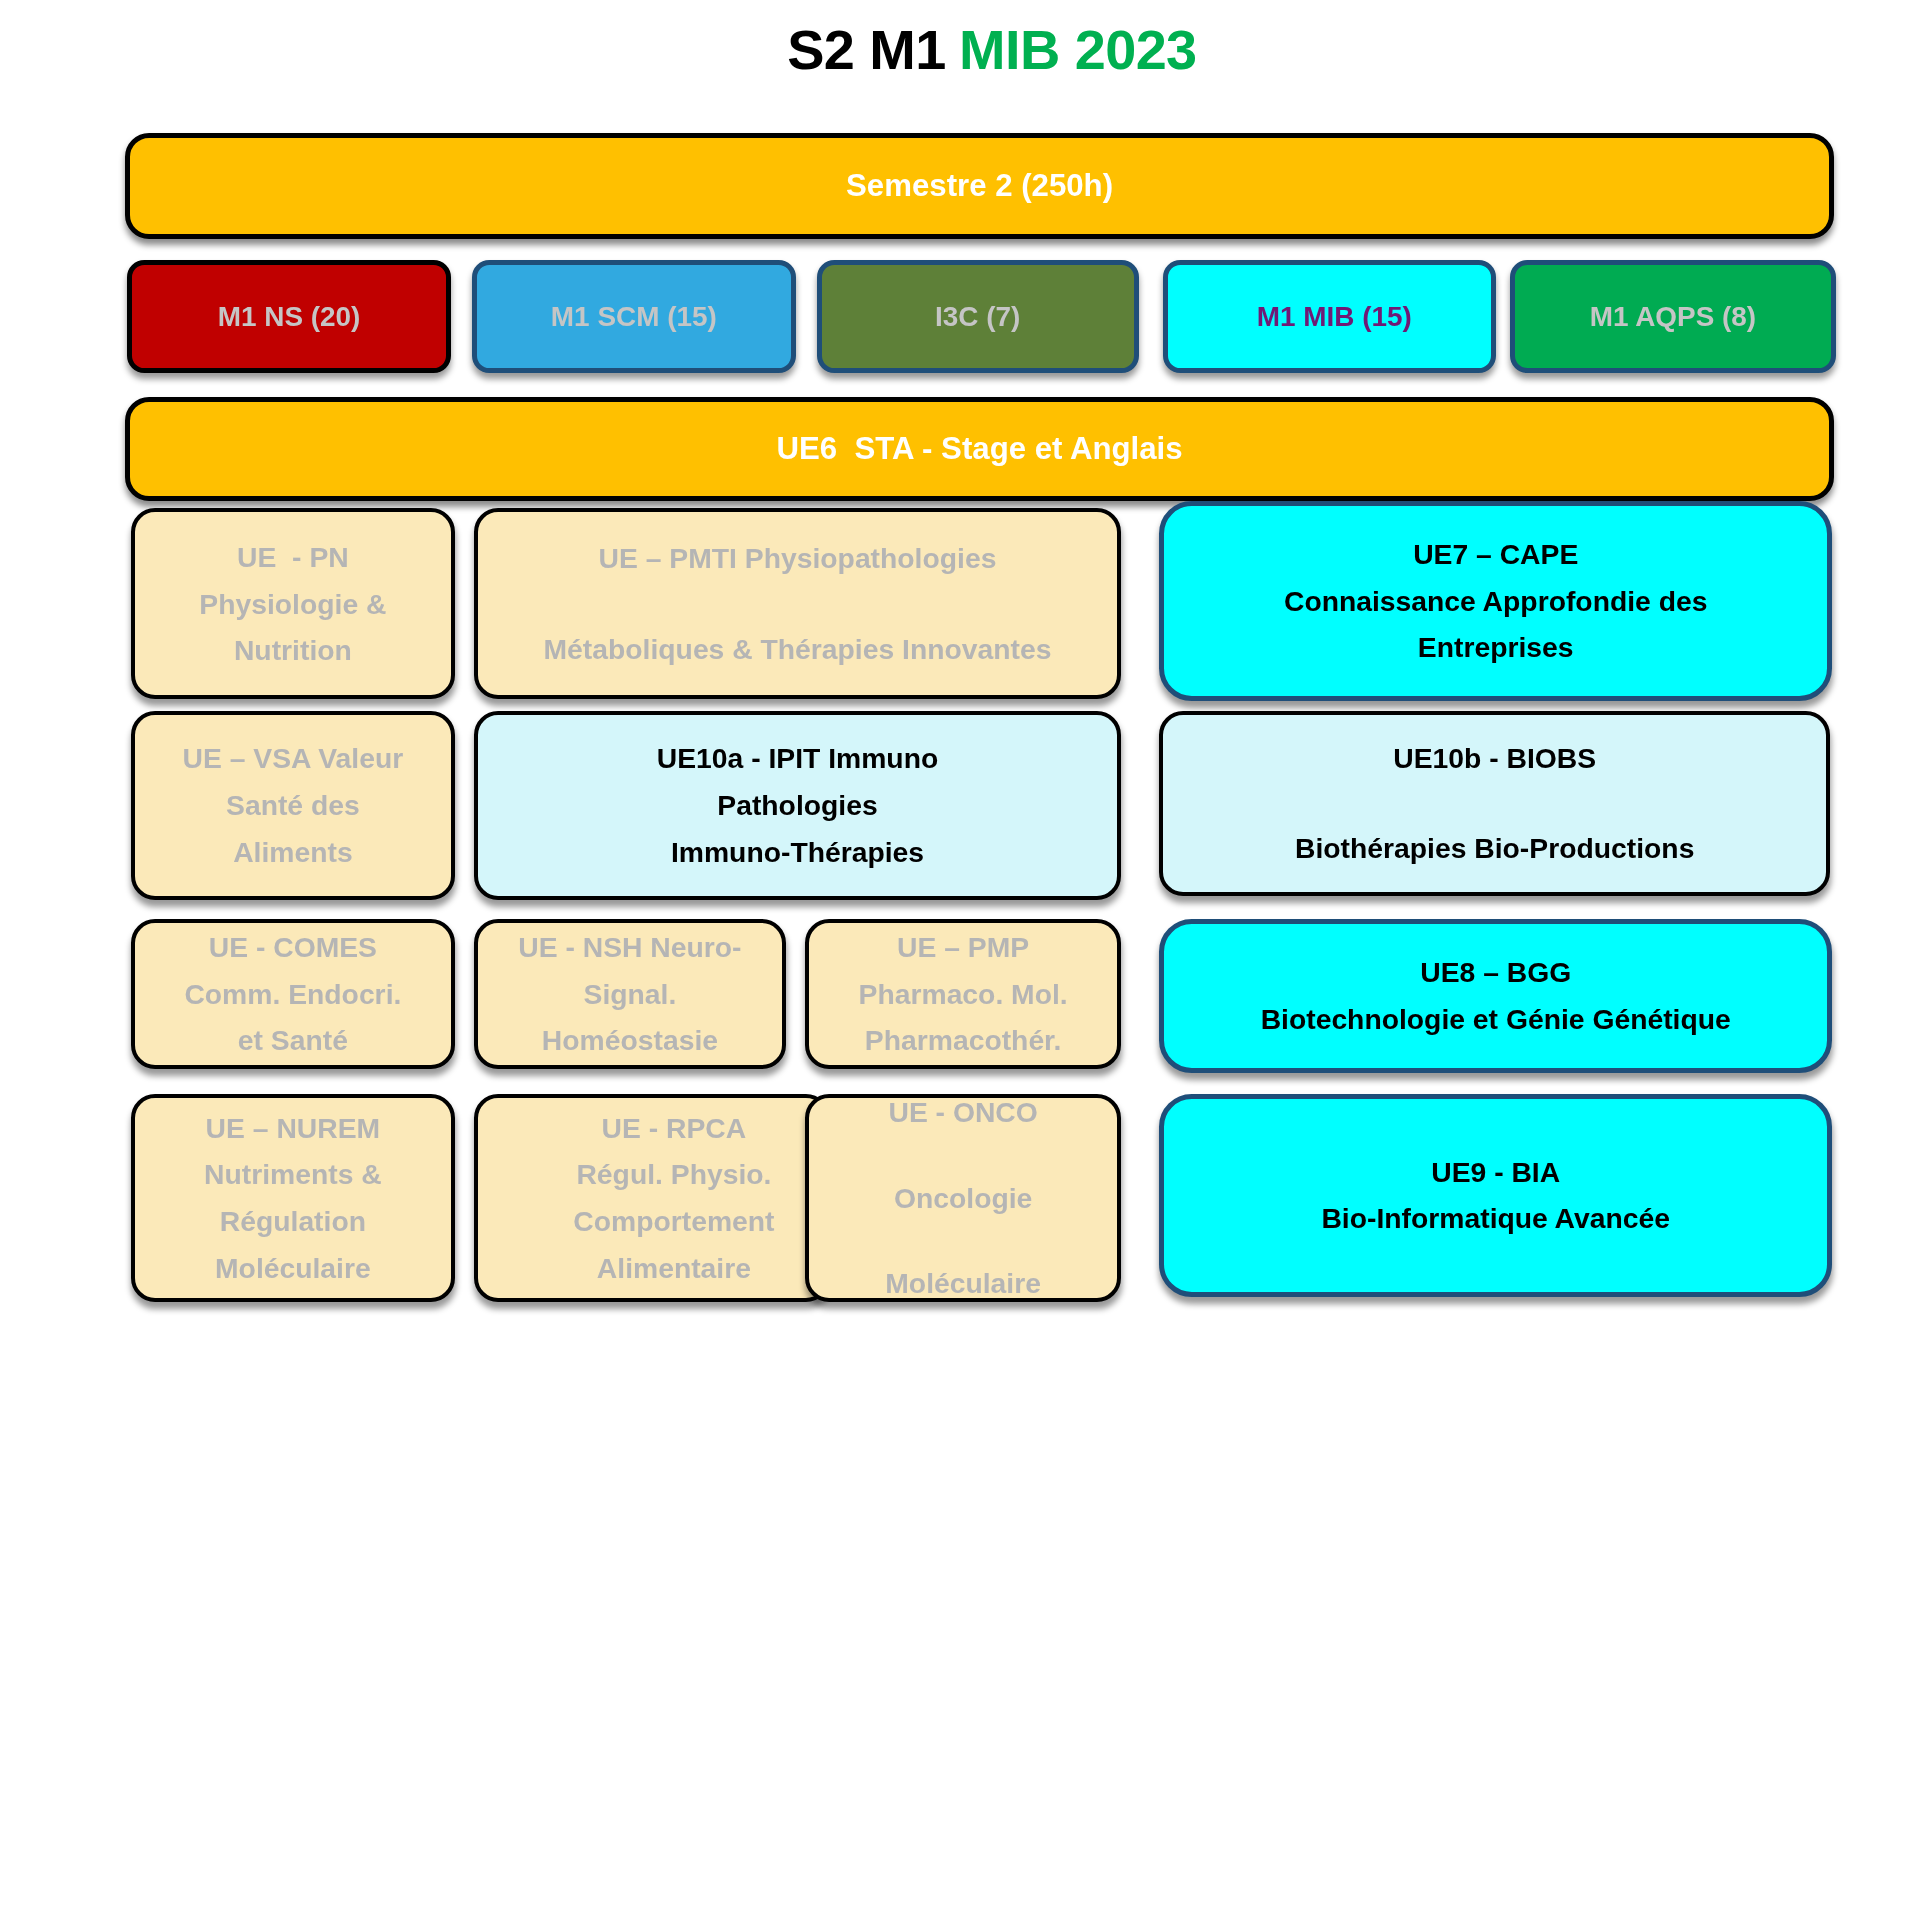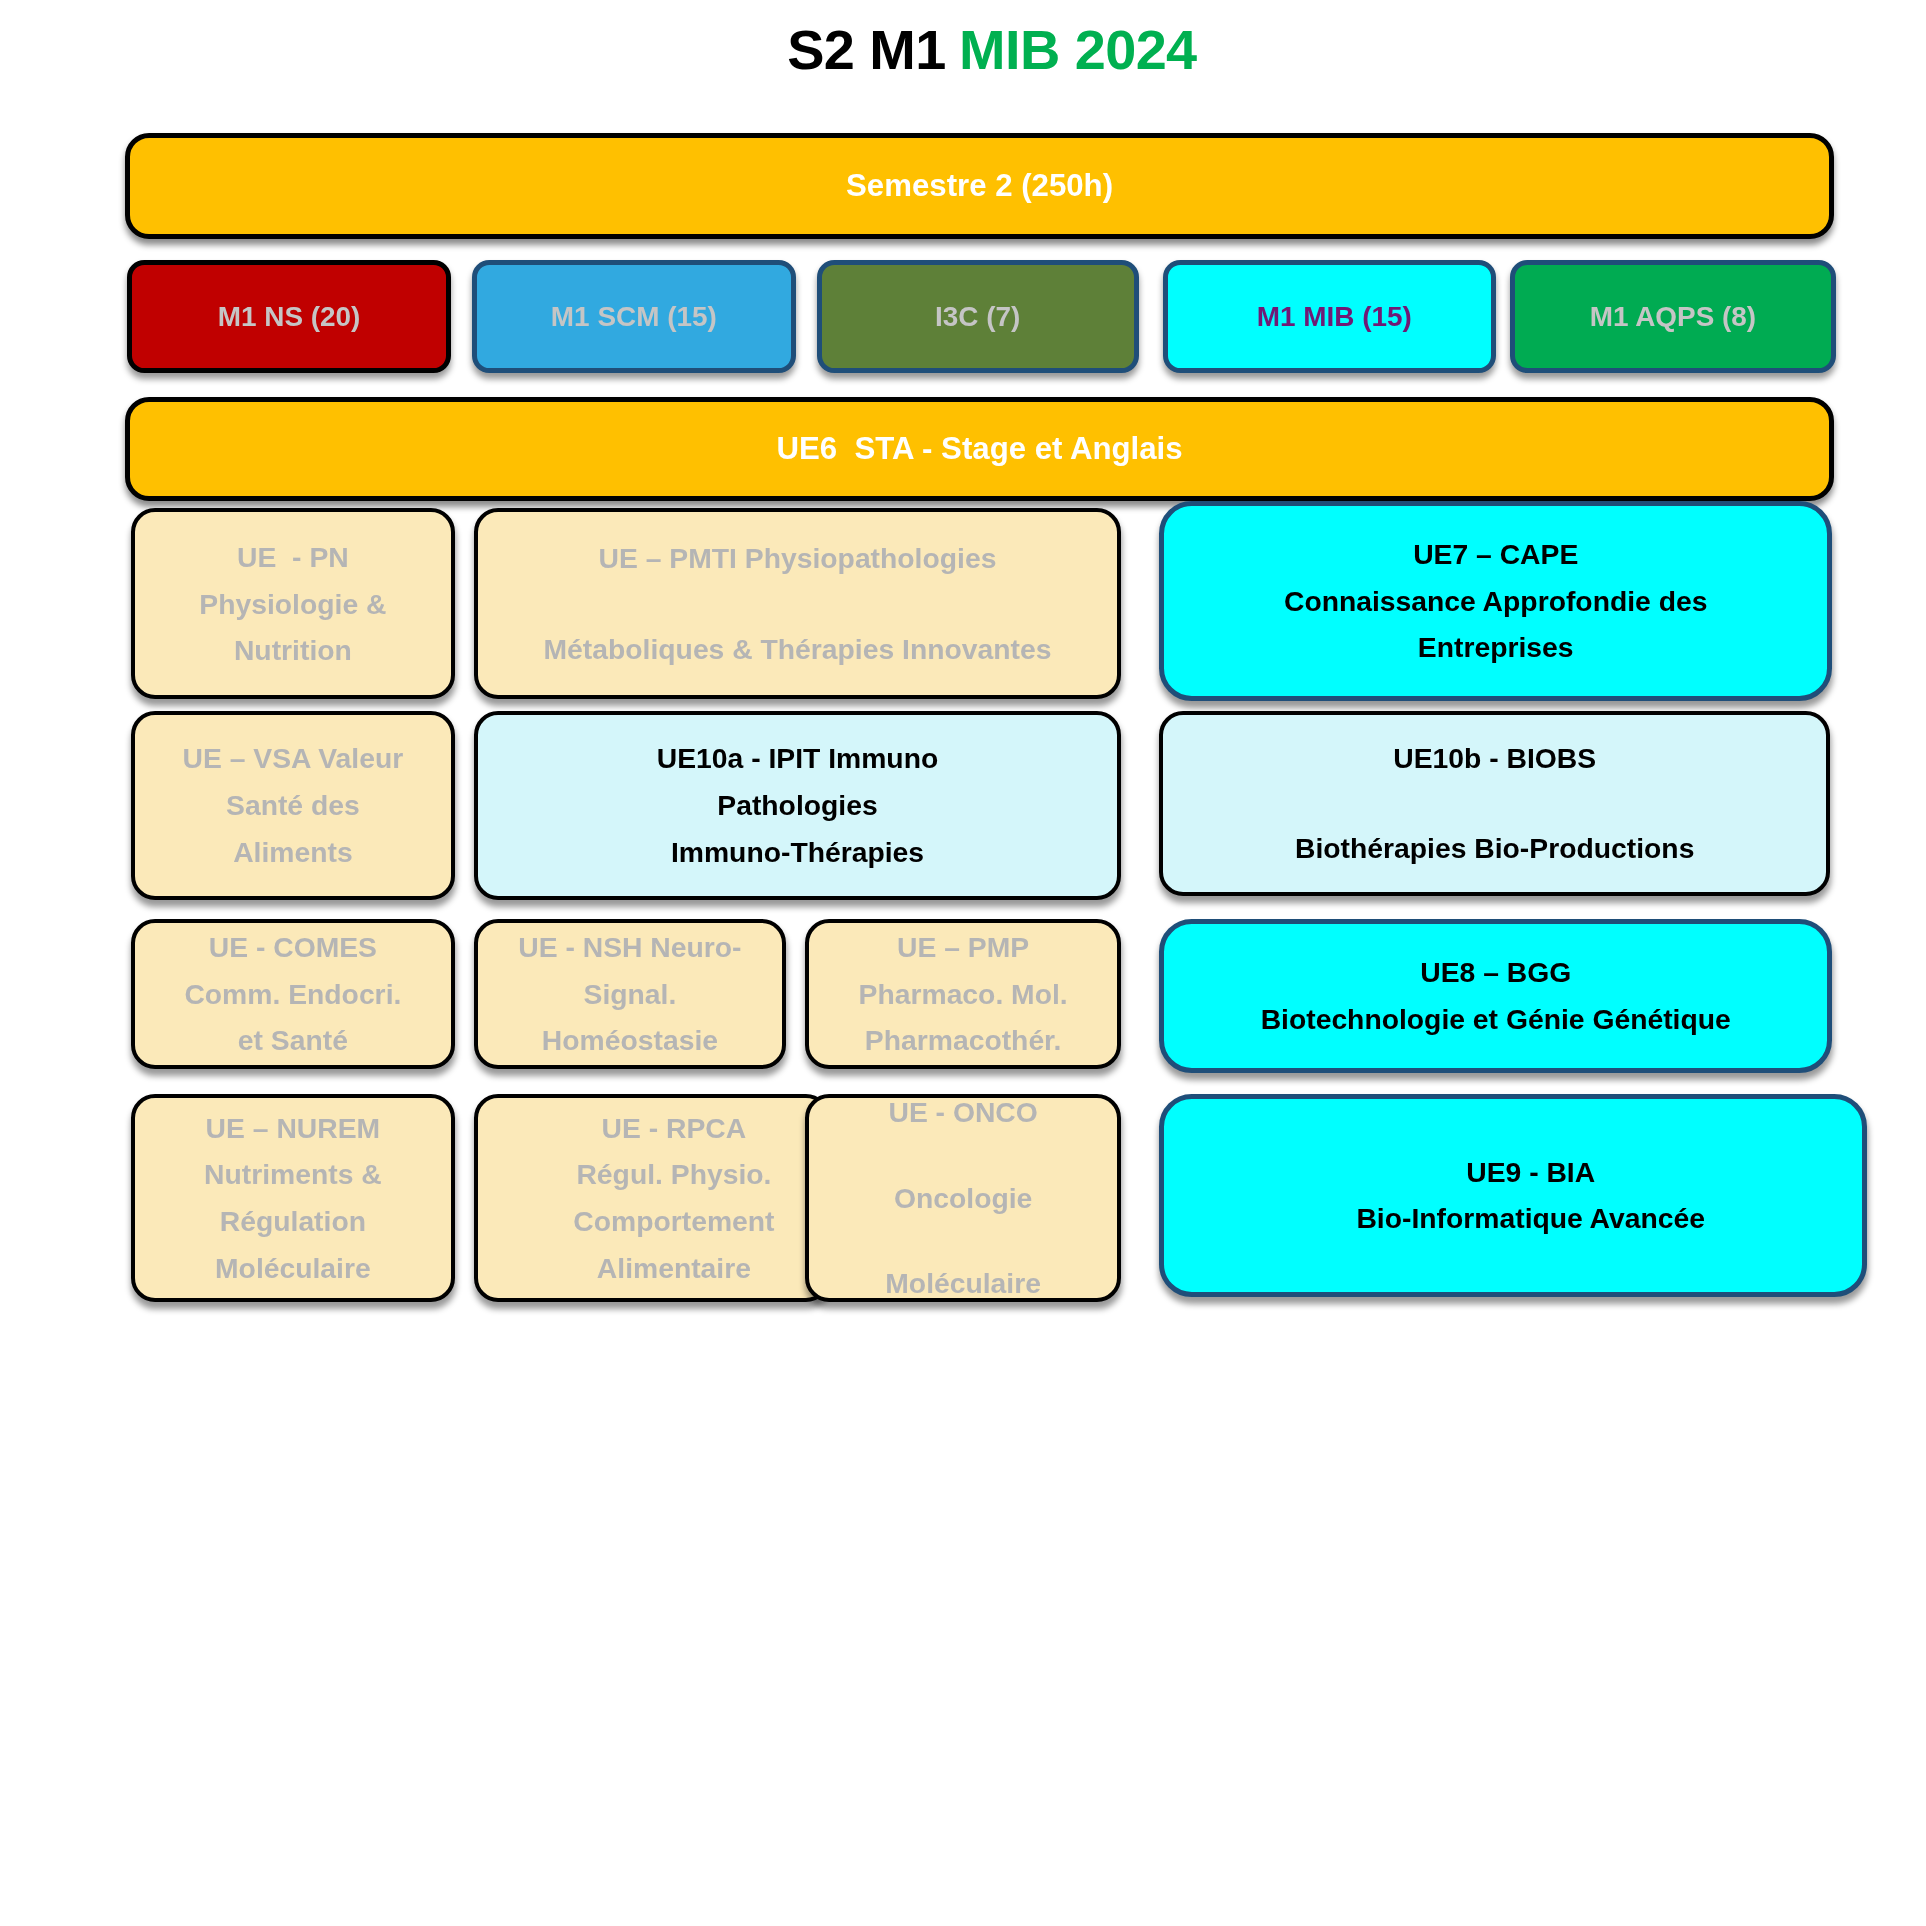--- a/index.html
+++ b/index.html
@@ -107,29 +107,29 @@
   #box-biobs { top: 36.9vw; height: 9.2vw; gap: 44px; }
 
   #box-comes { top: 47.7vw; height: 7.4vw; }
   #box-nsh   { top: 47.7vw; height: 7.4vw; }
   #box-pmp   { top: 47.7vw; height: 7.4vw; }
   #box-bgg   { top: 47.7vw; height: 7.5vw; }
 
   #box-nurem { top: 56.8vw; height: 10.4vw; }
   #box-rpca  { top: 56.8vw; height: 10.4vw; padding-left: 44px; }
   #box-onco  { top: 56.8vw; height: 10.4vw; gap: 39px; }
-  #box-bia   { top: 56.8vw; height: 10.0vw; padding-left: 35px; }
+  #box-bia   { top: 56.8vw; height: 10.0vw; }
 </style>
 </head>
 <body>
 
 <div id="slide">
 
   <div id="page-title">
-    <span class="title-part1">S2 M1</span><span class="title-part2">MIB 2024</span>
+    <span class="title-part1">S2 M1</span><span class="title-part2">MIB 2023</span>
   </div>
 
   <div class="banner" id="banner-semester">
     <span>Semestre 2 (250h)</span>
   </div>
 
   <div class="prog" id="prog-m1-ns">
     <span>M1 NS (20)</span>
   </div>
   <div class="prog" id="prog-m1-scm">

